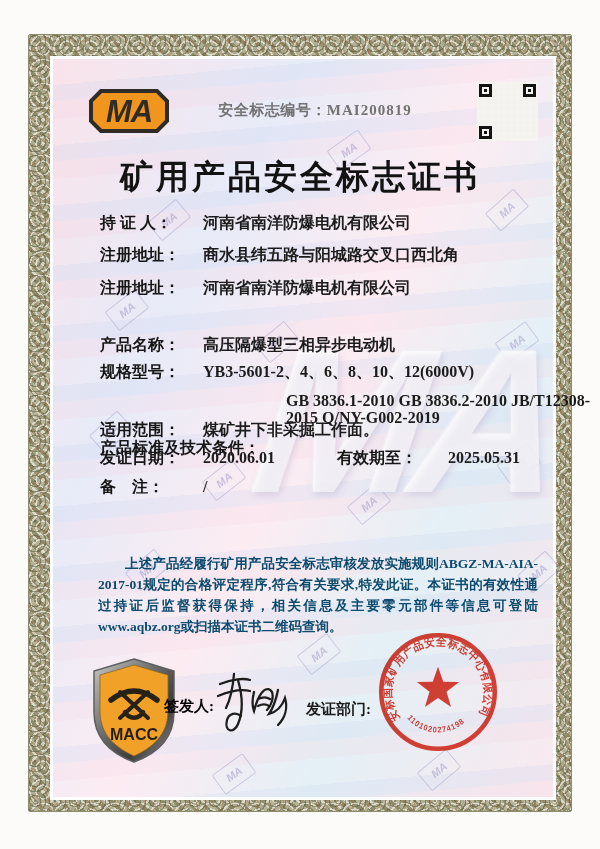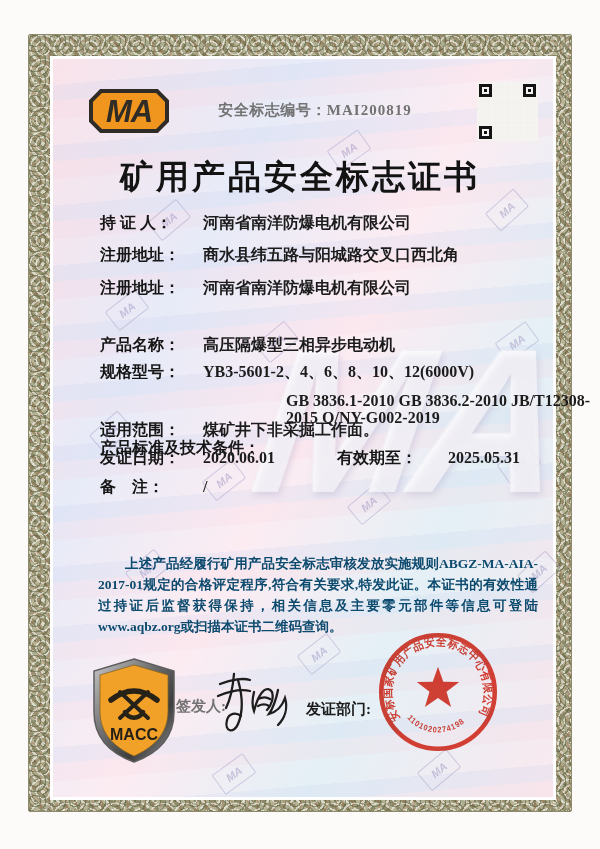--- a/index.html
+++ b/index.html
@@ -53,21 +53,21 @@
   .val{font-weight:600;color:#1c1c1c;margin-left:18px;}
   .row-std .lab{width:auto;margin-right:8px;margin-top:48px;}
   .row-std .val{display:inline-block;width:306px;white-space:normal;font-size:16px;line-height:17px;vertical-align:top;margin-top:3px;}
   .gap2{display:inline-block;width:62px;}
   .gap3{display:inline-block;width:13px;}
   
   .statement{position:absolute;left:98px;top:553px;width:440px;font-size:13.5px;line-height:21px;
              font-weight:700;color:#0c4a6e;text-indent:2em;text-align:justify;}
   
   .badge{position:absolute;left:86px;top:656px;width:96px;height:110px;}
-  .signer{position:absolute;left:176px;top:697px;font-size:15px;font-weight:700;color:#737373;}
+  .signer{position:absolute;left:164px;top:697px;font-size:15px;font-weight:700;color:#000000;}
   .sig{position:absolute;left:206px;top:668px;width:84px;height:82px;}
   .issuer{position:absolute;left:306px;top:700px;font-size:15px;font-weight:700;color:#1b1b1b;}
   .seal{position:absolute;left:362px;top:616px;width:152px;height:152px;mix-blend-mode:multiply;opacity:.92;}
 </style>
 </head>
 <body>
 
 <div class="sheet">
   <div class="band"></div>
   <div class="inner"></div>

